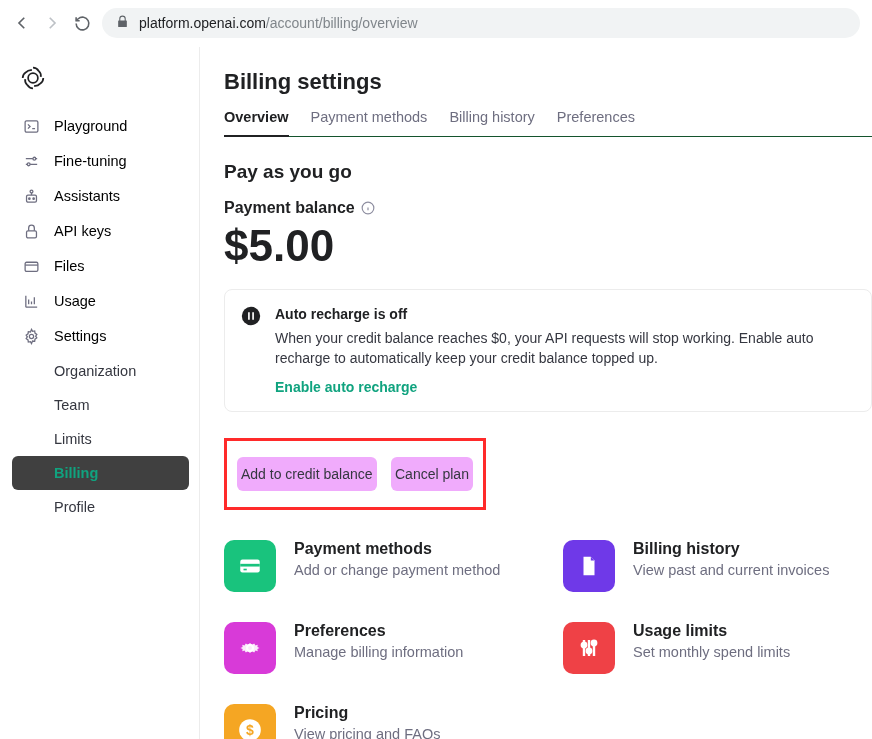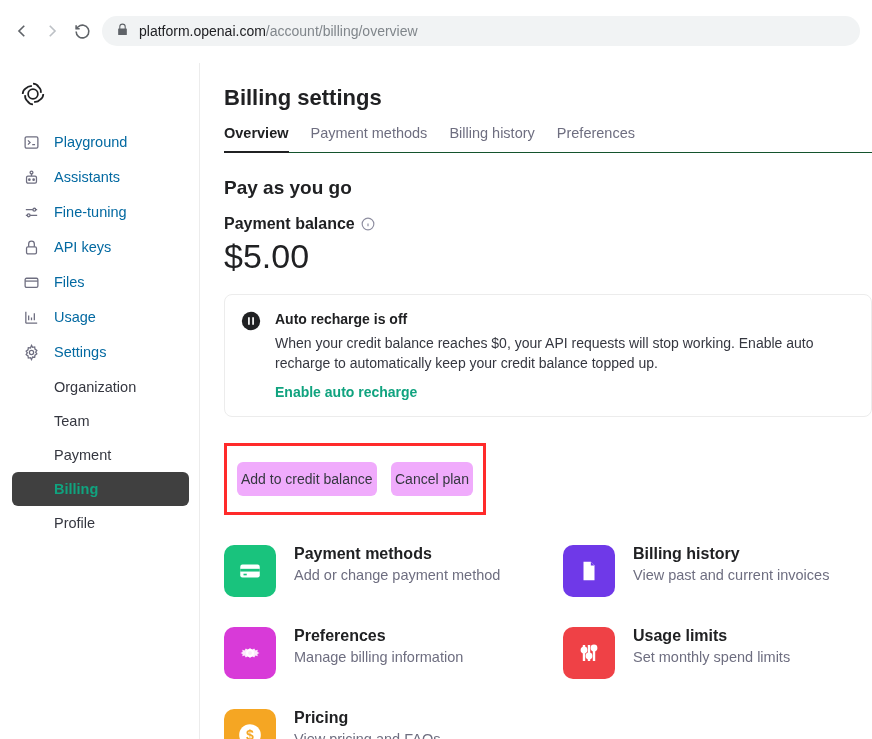--- a/index.html
+++ b/index.html
@@ -1,43 +1,43 @@
 <!DOCTYPE html>
 <html><head>
   <meta charset="utf-8">
   <style>
     * { margin: 0; padding: 0; box-sizing: border-box; }
     body { font-family: -apple-system, BlinkMacSystemFont, "Segoe UI", Helvetica, Arial, sans-serif; color: #202123; background: #fff; overflow: hidden; }
     
-    .browser-bar { display: flex; align-items: center; padding: 16px 12px; gap: 10px; border-bottom: 1px solid transparent; }
+    .browser-bar { display: flex; align-items: center; padding: 8px 12px; gap: 10px; border-bottom: 1px solid transparent; }
     .nav-btn { width: 20px; height: 20px; display: flex; align-items: center; justify-content: center; color: #5f6368; cursor: pointer; }
     .nav-btn.disabled { color: #bdc1c6; }
     .url-bar { flex: 1; background: #f1f3f4; border-radius: 18px; padding: 7px 14px; display: flex; align-items: center; gap: 10px; font-size: 14px; color: #5f6368; }
     .url-text { color: #202124; }
     .url-text .muted { color: #80868b; }
     
     .app { display: flex; height: calc(100vh - 40px); }
     
     .sidebar { width: 200px; padding: 14px 10px 14px 12px; border-right: 1px solid #ececec; }
     .logo { width: 26px; height: 26px; margin: 4px 8px 18px 8px; display: flex; align-items: center; justify-content: center; }
-    .nav-item { display: flex; align-items: center; gap: 14px; padding: 8px 10px; border-radius: 6px; font-size: 14.5px; color: #0369a1; cursor: pointer; margin-bottom: 1px; }
+    .nav-item { display: flex; align-items: center; gap: 14px; padding: 8px 10px; border-radius: 6px; font-size: 14.5px; color: #000000; cursor: pointer; margin-bottom: 1px; }
     .nav-item .icon-slot { width: 18px; height: 18px; display: flex; align-items: center; justify-content: center; color: #6e6e80; }
     .nav-sub { padding-left: 42px; font-size: 14.5px; color: #353740; padding-top: 9px; padding-bottom: 9px; cursor: pointer; border-radius: 6px; }
     .nav-sub.active { color: #10a37f; font-weight: 700; background: #404040; padding-left: 42px; }
     
     .main { flex: 1; padding: 22px 0 0 24px; overflow: hidden; }
     .page-title { font-size: 22px; font-weight: 700; margin-bottom: 14px; }
     .tabs { display: flex; gap: 22px; border-bottom: 1px solid #14532d; margin-bottom: 24px; }
     .tab { font-size: 14.5px; color: #6e6e80; padding-bottom: 10px; cursor: pointer; }
     .tab.active { color: #202123; font-weight: 600; border-bottom: 2px solid #202123; margin-bottom: -1px; }
     
     .section-h { font-size: 19px; font-weight: 700; margin-bottom: 16px; }
     .balance-label { font-size: 16px; font-weight: 600; display: inline-flex; align-items: center; gap: 6px; margin-bottom: 4px; }
     .info-icon { width: 14px; height: 14px; color: #8e8ea0; }
-    .balance-amount { font-size: 34px; font-weight: 400; margin-bottom: 18px; }
+    .balance-amount { font-size: 44px; font-weight: 700; margin-bottom: 18px; }
     
     .callout { border: 1px solid #ececec; border-radius: 8px; padding: 16px 16px 16px 16px; display: flex; gap: 14px; margin-bottom: 12px; }
     .callout-icon { width: 20px; height: 20px; flex-shrink: 0; }
     .callout-title { font-size: 14px; font-weight: 700; margin-bottom: 6px; }
     .callout-text { font-size: 14px; color: #353740; line-height: 1.45; margin-bottom: 10px; }
     .callout-link { font-size: 14px; font-weight: 600; color: #10a37f; cursor: pointer; }
     
     .highlight-box { border: 3px solid #ff2a2a; padding: 16px 10px 16px 10px; margin-top: 14px; margin-bottom: 30px; display: inline-block; }
     .btn { background: #f0abfc; border: none; border-radius: 6px; padding: 9px 4px; font-size: 14px; color: #353740; cursor: pointer; font-family: inherit; }
     .btn + .btn { margin-left: 10px; }
@@ -98,42 +98,42 @@
             <svg width="17" height="17" viewBox="0 0 24 24" fill="none" stroke="currentColor" stroke-width="1.8">
               <rect x="3" y="4" width="18" height="16" rx="2"></rect>
               <path d="M7 9l3 3-3 3M13 15h4"></path>
             </svg>
           </span>
           <span>Playground</span>
         </div>
         <div class="nav-item">
           <span class="icon-slot">
             <svg width="17" height="17" viewBox="0 0 24 24" fill="none" stroke="currentColor" stroke-width="1.8">
+              <path d="M4 8h10M18 8h2M4 16h2M10 16h10"></path>
+              <circle cx="16" cy="8" r="2"></circle>
+              <circle cx="8" cy="16" r="2"></circle>
+            </svg>
+          </span>
+          <span>Fine-tuning</span>
+        </div>
+        <div class="nav-item">
+          <span class="icon-slot">
+            <svg width="17" height="17" viewBox="0 0 24 24" fill="none" stroke="currentColor" stroke-width="1.8">
               <circle cx="12" cy="5" r="2"></circle>
               <path d="M12 7v3"></path>
               <rect x="5" y="10" width="14" height="10" rx="2"></rect>
               <circle cx="9" cy="15" r="1" fill="currentColor"></circle>
               <circle cx="15" cy="15" r="1" fill="currentColor"></circle>
             </svg>
           </span>
           <span>Assistants</span>
         </div>
         <div class="nav-item">
           <span class="icon-slot">
             <svg width="17" height="17" viewBox="0 0 24 24" fill="none" stroke="currentColor" stroke-width="1.8">
-              <path d="M4 8h10M18 8h2M4 16h2M10 16h10"></path>
-              <circle cx="16" cy="8" r="2"></circle>
-              <circle cx="8" cy="16" r="2"></circle>
-            </svg>
-          </span>
-          <span>Fine-tuning</span>
-        </div>
-        <div class="nav-item">
-          <span class="icon-slot">
-            <svg width="17" height="17" viewBox="0 0 24 24" fill="none" stroke="currentColor" stroke-width="1.8">
               <rect x="5" y="11" width="14" height="10" rx="2"></rect>
               <path d="M8 11V7a4 4 0 0 1 8 0v4"></path>
             </svg>
           </span>
           <span>API keys</span>
         </div>
         <div class="nav-item">
           <span class="icon-slot">
             <svg width="17" height="17" viewBox="0 0 24 24" fill="none" stroke="currentColor" stroke-width="1.8">
               <rect x="3" y="6" width="18" height="13" rx="2"></rect>
@@ -157,21 +157,21 @@
               <circle cx="12" cy="12" r="3"></circle>
               <path d="M12 2l1.5 2.6 3-0.4 0.4 3L19.5 9l-1.6 2.5 1.6 2.5-2.6 1.8-0.4 3-3-0.4L12 22l-1.5-2.6-3 0.4-0.4-3L4.5 15l1.6-2.5L4.5 10l2.6-1.8 0.4-3 3 0.4z"></path>
             </svg>
           </span>
           <span>Settings</span>
         </div>
       </div>
     <div id="nav-sub">
         <div class="nav-sub">Organization</div>
         <div class="nav-sub">Team</div>
-        <div class="nav-sub">Payment</div>
+        <div class="nav-sub">Limits</div>
         <div class="nav-sub active">Billing</div>
         <div class="nav-sub">Profile</div>
       </div>
   </div>
 
   <div class="main">
     <h1 class="page-title">Billing settings</h1>
     <div class="tabs" id="tabs">
         <div class="tab active">Overview</div>
         <div class="tab">Payment methods</div>

